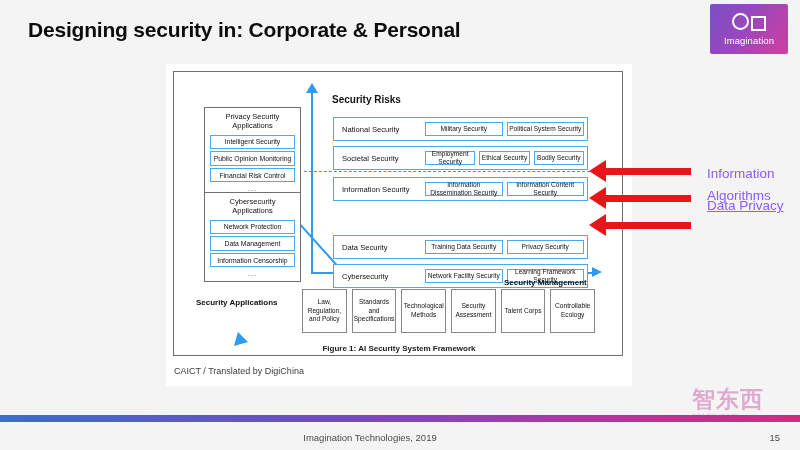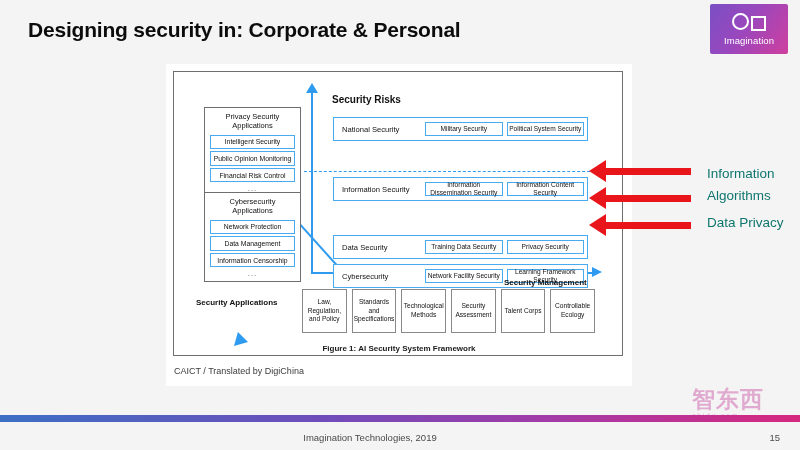--- a/index.html
+++ b/index.html
@@ -179,25 +179,25 @@
   .red-arrow {
     position: absolute; height: 7px; background: #e8161b;
   }
   .red-head {
     position: absolute; width: 0; height: 0;
     border-top: 11px solid transparent; border-bottom: 11px solid transparent;
     border-right: 17px solid #e8161b;
   }
   .ann-text {
     position: absolute; left: 707px;
-    font-size: 13.5px; color: #0f766e; white-space: nowrap;
+    font-size: 13.5px; color: #8b5cf6; white-space: nowrap;
   }
   #ann-1 { top: 166px; }
   #ann-2 { top: 188px; }
-  #ann-3 { top: 215px; }
+  #ann-3 { top: 198px; text-decoration: underline; }
 
   
   #footer-bar {
     position: absolute; left: 0; top: 415px;
     width: 800px; height: 7px;
     background: linear-gradient(90deg, #3c6fc4 0%, #6f4dbb 40%, #a53aa6 70%, #d6287f 100%);
   }
   #footer-text {
     position: absolute; left: 0; width: 740px; top: 432px;
     text-align: center; font-size: 9.5px; color: #4a4a4a;
@@ -270,20 +270,28 @@
       <div id="risks-label">Security Risks</div>
 
       <div class="risk-row" id="row-national">
         <div class="risk-name">National Security</div>
         <div class="risk-subs">
           <div class="risk-sub">Military Security</div>
           <div class="risk-sub">Political System Security</div>
         </div>
       </div>
 
+      <div class="risk-row" id="row-societal">
+        <div class="risk-name">Societal Security</div>
+        <div class="risk-subs">
+          <div class="risk-sub">Employment Security</div>
+          <div class="risk-sub">Ethical Security</div>
+          <div class="risk-sub">Bodily Security</div>
+        </div>
+      </div>
 
       <div class="dashed-sep"></div>
 
       <div class="risk-row" id="row-information">
         <div class="risk-name">Information Security</div>
         <div class="risk-subs">
           <div class="risk-sub">Information Dissemination Security</div>
           <div class="risk-sub">Information Content Security</div>
         </div>
       </div>

